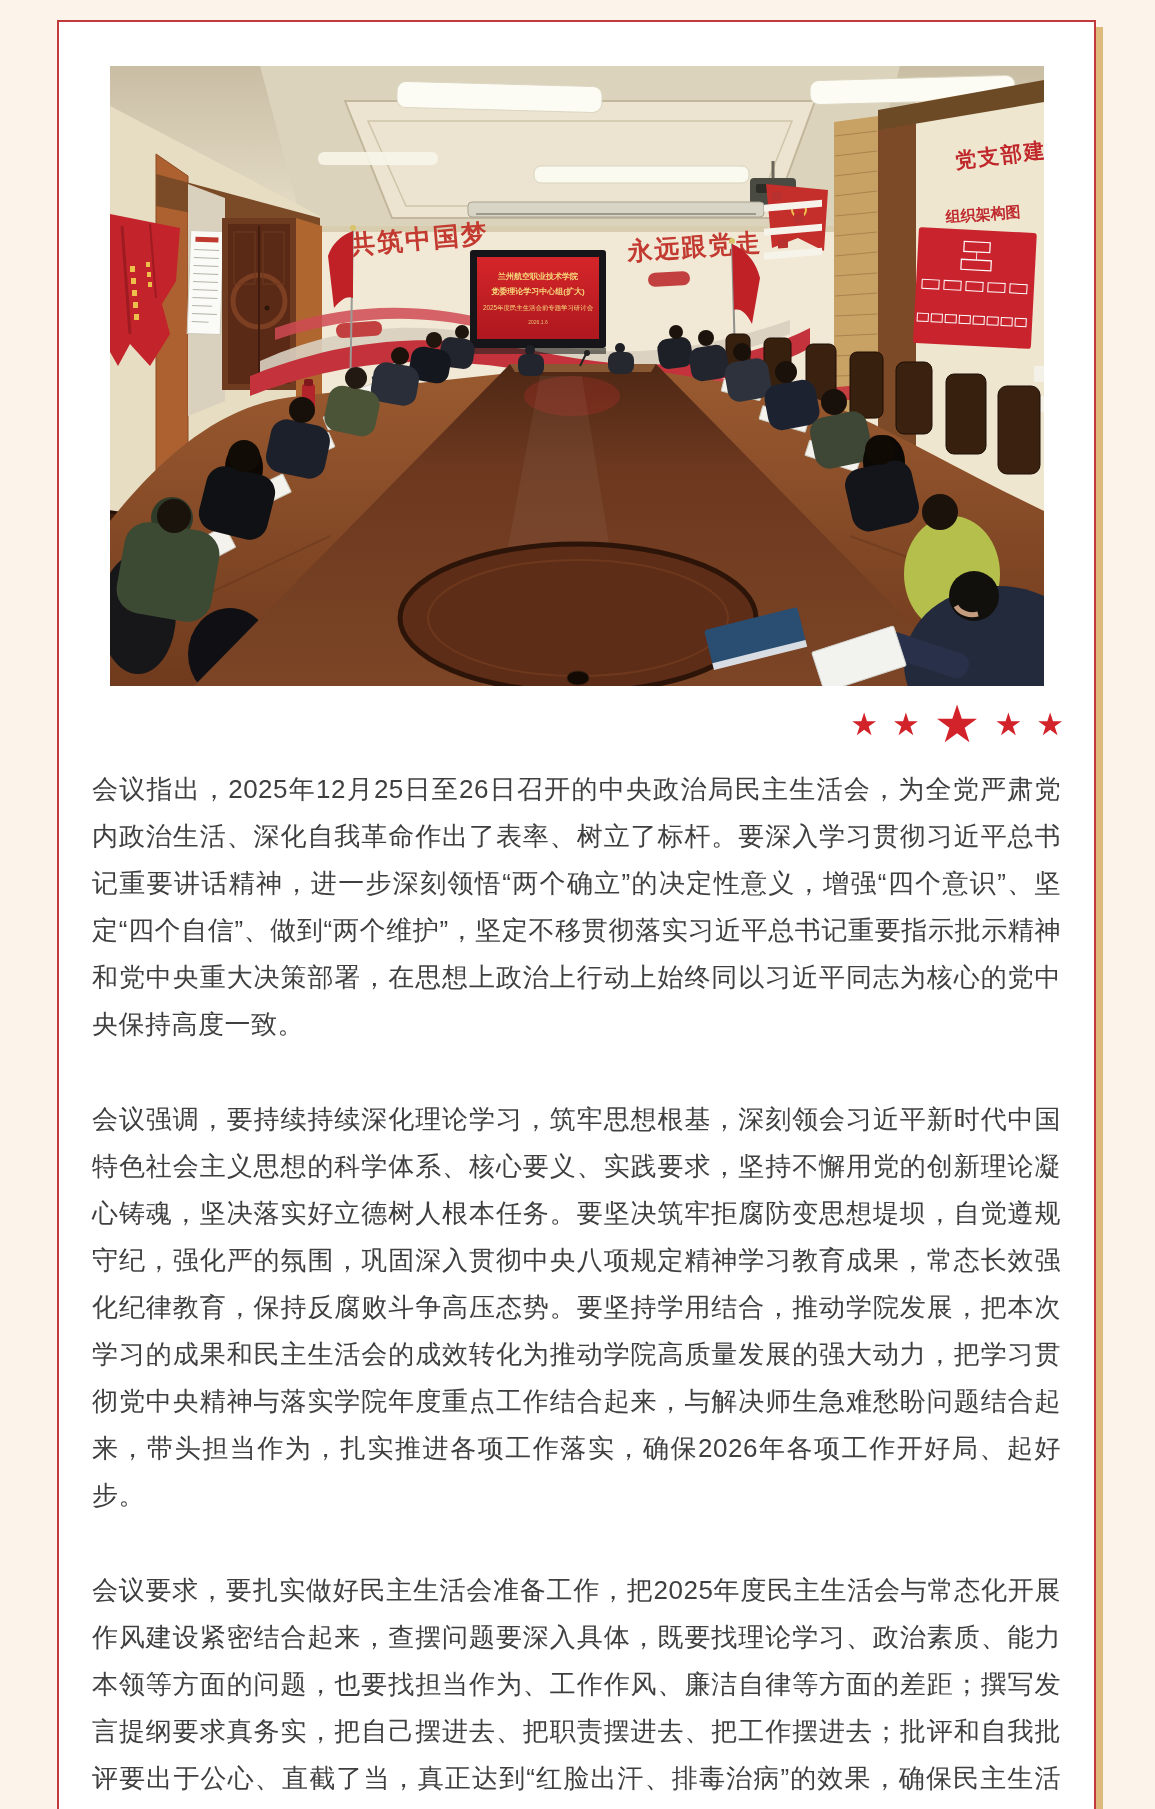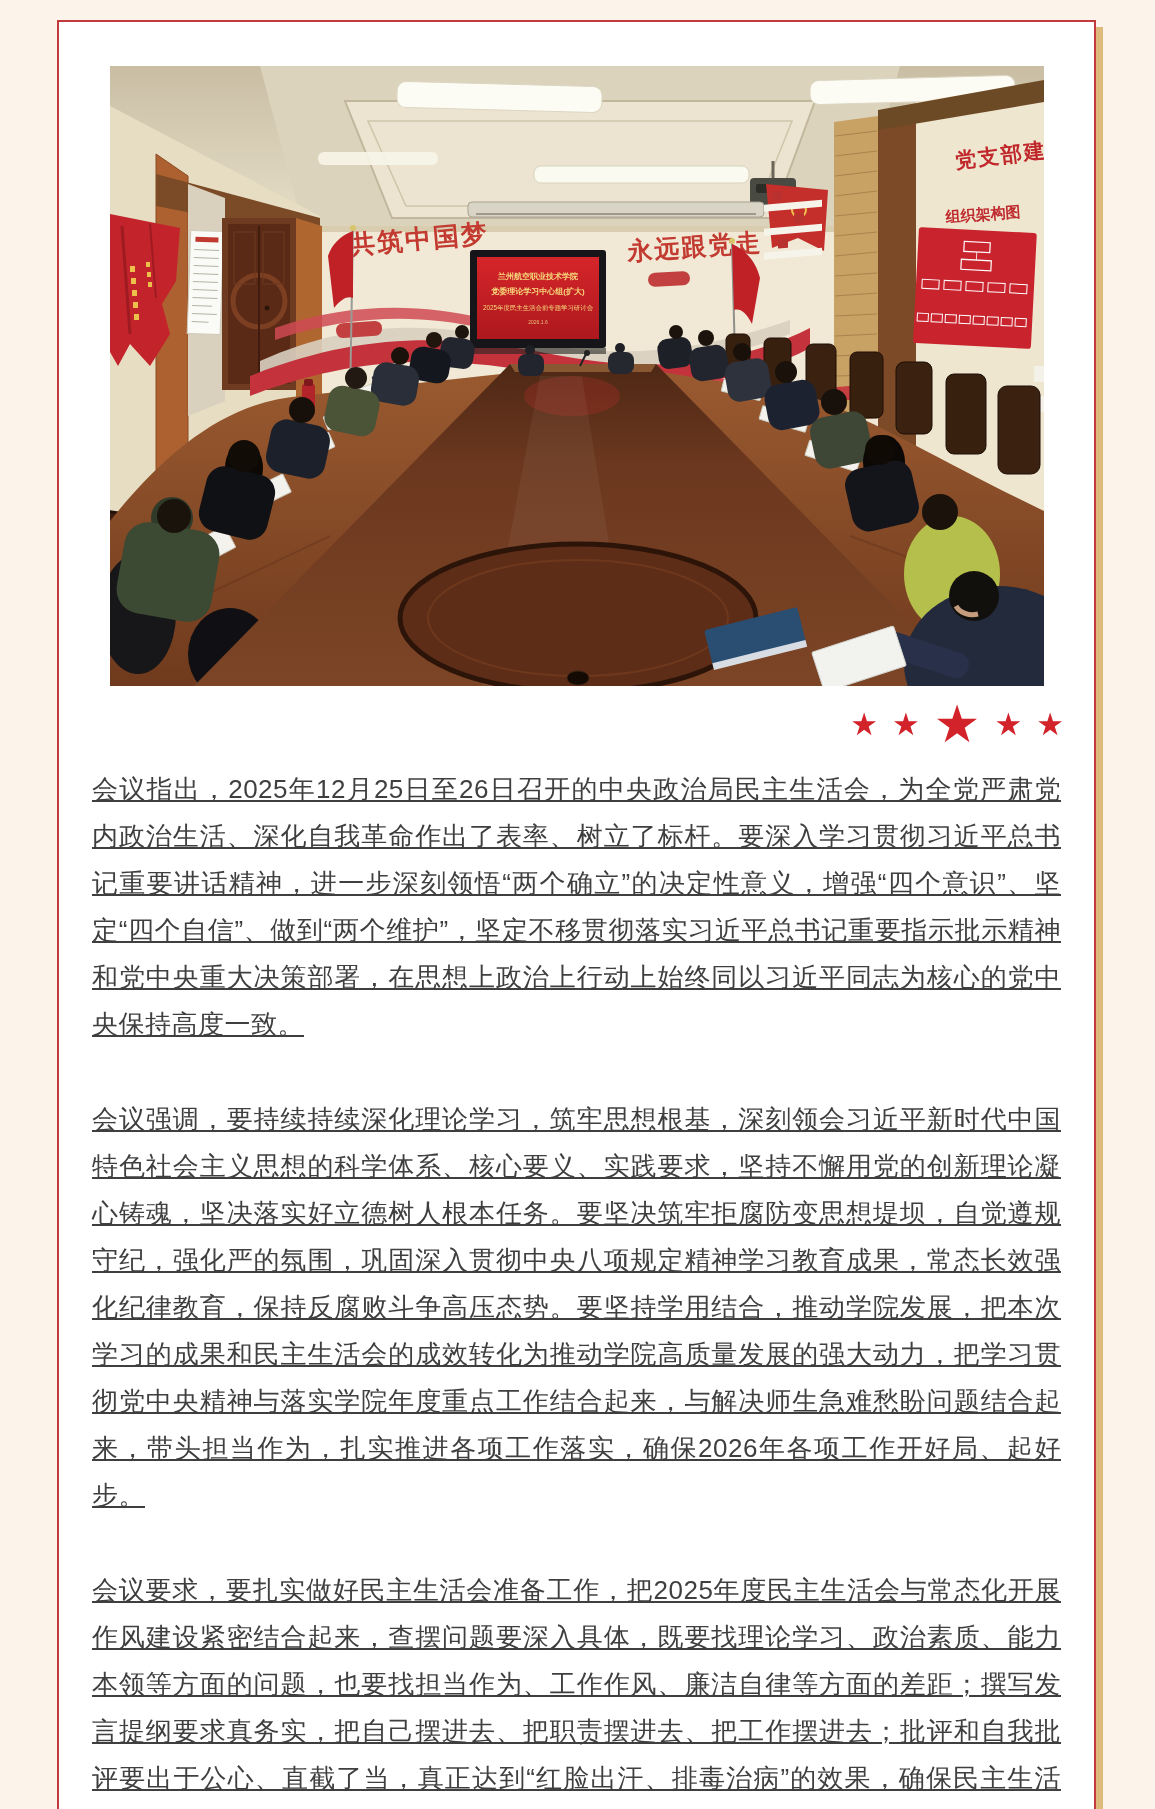--- a/index.html
+++ b/index.html
@@ -20,21 +20,21 @@
   .photo-wrap svg{display:block;width:934px;height:620px;}
   .stars{
     height:52px;margin-top:12px;padding-right:30px;
     display:flex;align-items:center;justify-content:flex-end;gap:14px;
   }
   .star{color:#d2222a;font-size:31px;line-height:1;}
   .star.big{font-size:52px;}
   .article{padding:16px 33px 50px 33px;}
   .article p{
     font-size:26px;line-height:47px;color:#3f3f3f;
-    text-align:justify;margin:0 0 48px 0;letter-spacing:0.5px;text-decoration:underline;
+    text-align:justify;margin:0 0 48px 0;letter-spacing:0.5px;
   }
   .article p:last-child{margin-bottom:0;}
   .cal{font-weight:bold;}
 </style>
 </head>
 <body>
 
 <div class="card">
 
   <div class="photo-wrap">

